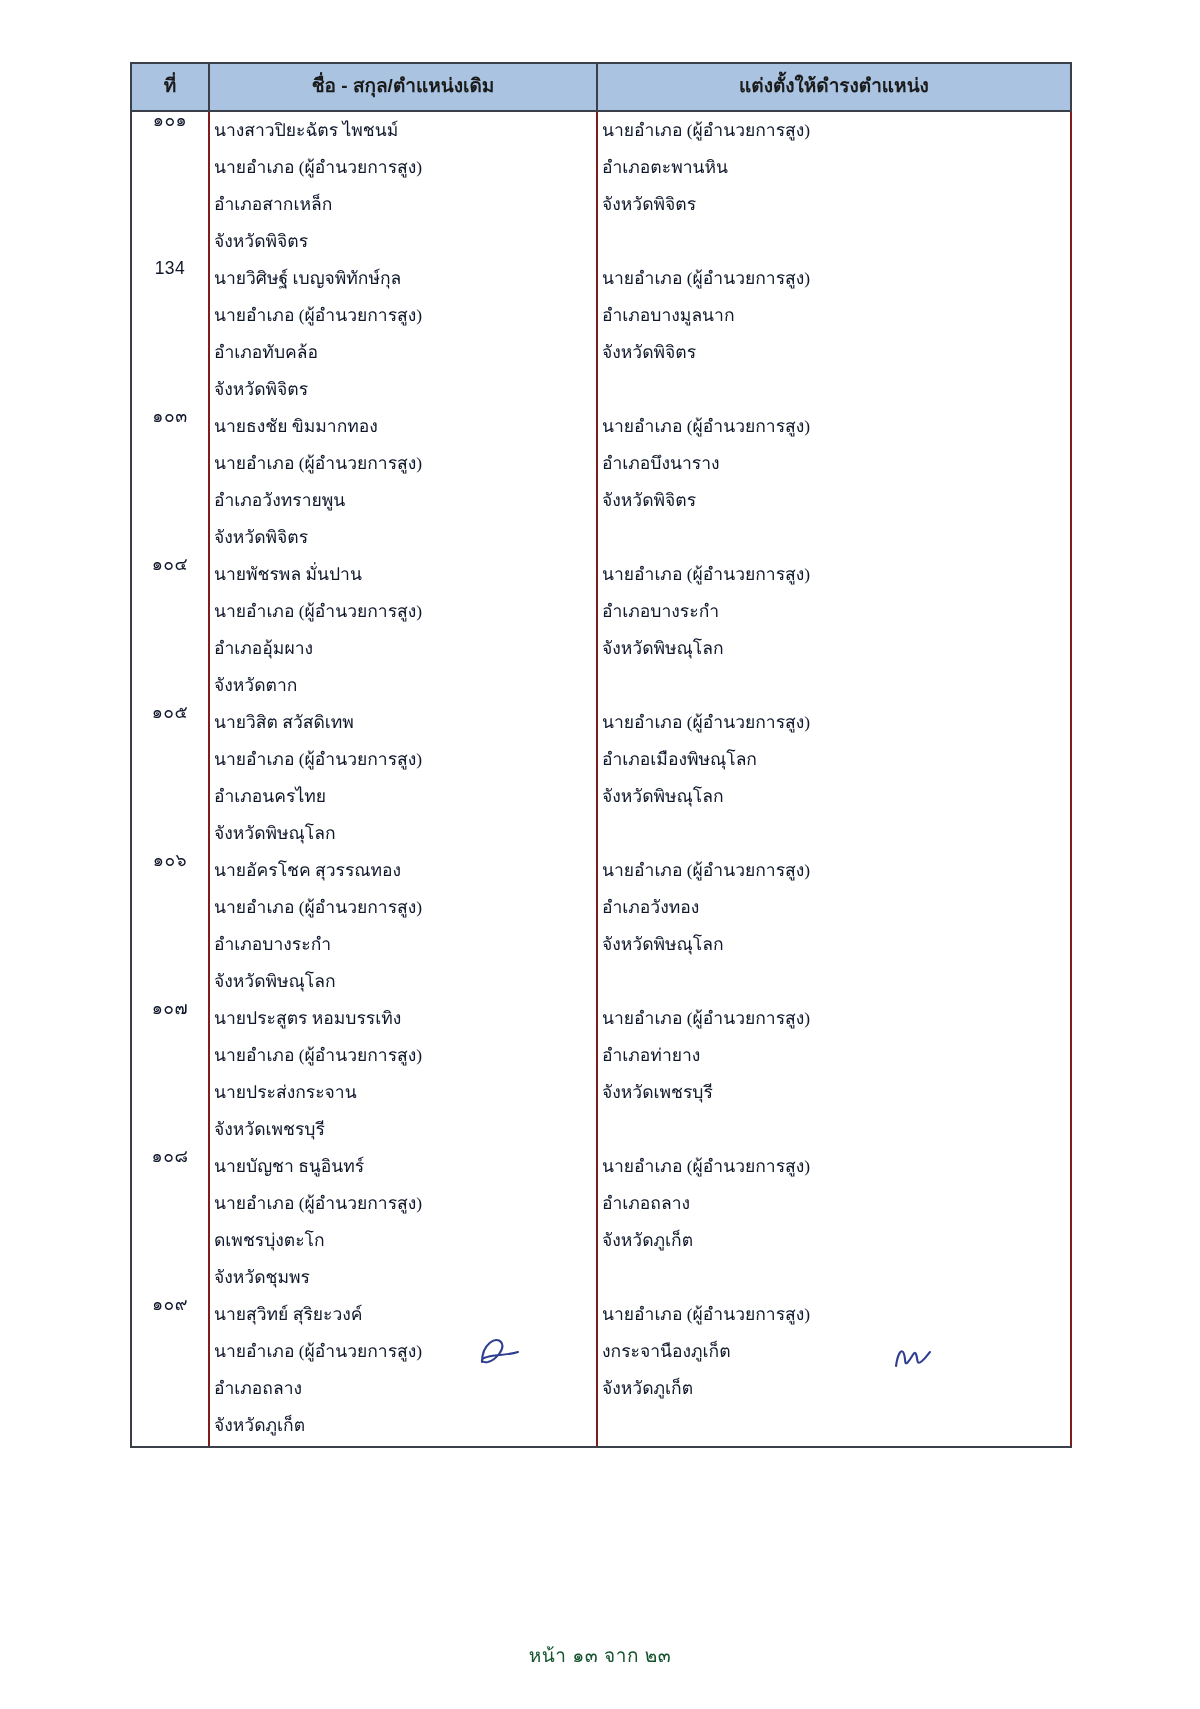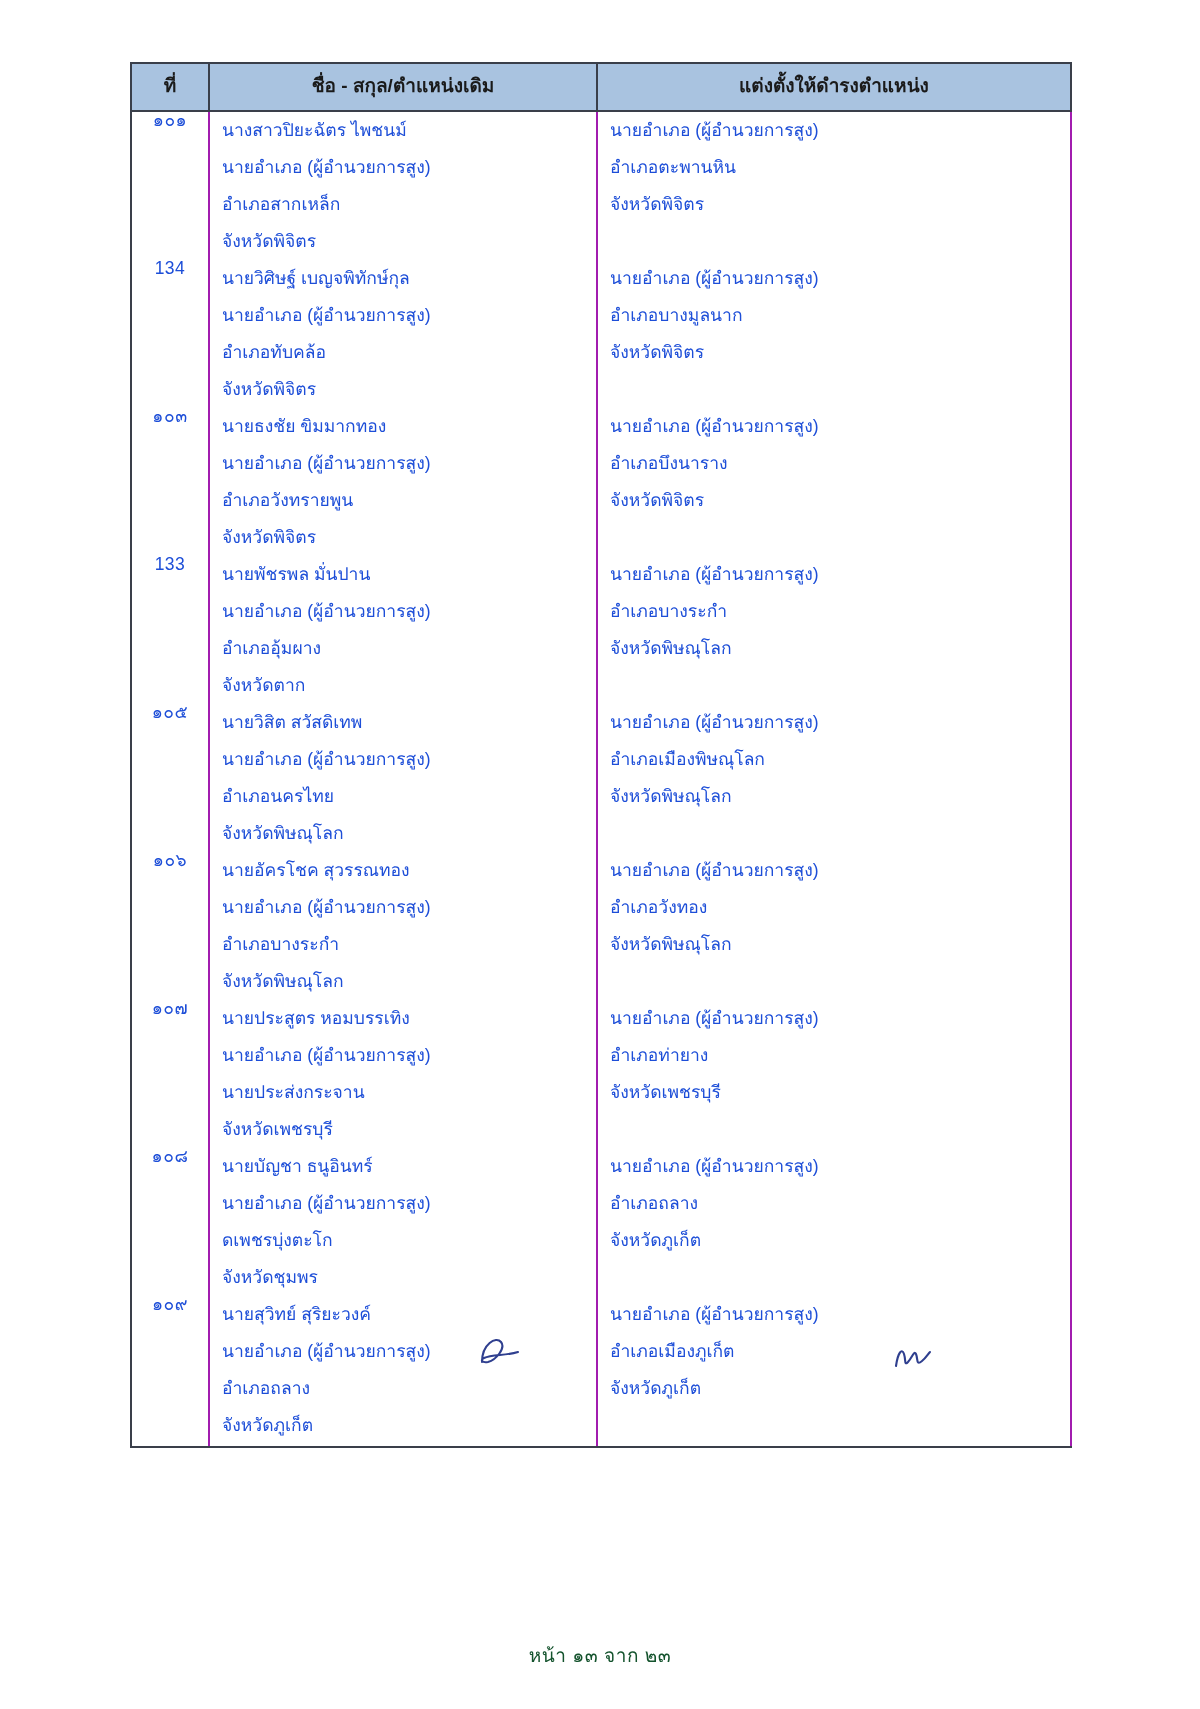--- a/index.html
+++ b/index.html
@@ -41,42 +41,43 @@
     font-weight: bold;
     padding: 10px 4px 12px 4px;
     text-align: center;
     vertical-align: middle;
     line-height: 1.25;
     color: #1a1a1a;
   }
 
   tbody td {
     border-left: 2px solid #3a3f4a;
-    border-right: 2px solid #a21caf;
+    border-right: 2px solid #7f1d1d;
     border-top: none;
     border-bottom: none;
     vertical-align: top;
     font-size: 17.5px;
     line-height: 1.0;
     padding: 0;
-    color: #1d4ed8;
+    color: #0f172a;
   }
 
   tbody tr.body-row > td { padding-top: 0; }
 
   td.col-no {
     text-align: center;
     padding-top: 16px;
     font-size: 17.5px;
     letter-spacing: 0.5px;
   }
 
   td.col-text {
-    padding-left: 12px;
+    padding-left: 4px;
     padding-right: 6px;
+    font-family: Liberation Serif, serif;
   }
 
   .lines { display: block; }
   .lines .ln {
     display: block;
     height: 37px;
     line-height: 37px;
     white-space: nowrap;
     overflow: visible;
   }
@@ -184,21 +185,21 @@
           <td class="col-text">
             <span class="lines">
               <span class="ln">นายอำเภอ (ผู้อำนวยการสูง)</span>
               <span class="ln">อำเภอบึงนาราง</span>
               <span class="ln">จังหวัดพิจิตร</span>
               <span class="ln blank">&nbsp;</span>
             </span>
           </td>
         </tr>
         <tr class="body-row">
-          <td class="col-no">133</td>
+          <td class="col-no">๑๐๔</td>
           <td class="col-text">
             <span class="lines">
               <span class="ln">นายพัชรพล มั่นปาน</span>
               <span class="ln">นายอำเภอ (ผู้อำนวยการสูง)</span>
               <span class="ln">อำเภออุ้มผาง</span>
               <span class="ln">จังหวัดตาก</span>
             </span>
           </td>
           <td class="col-text">
             <span class="lines">
@@ -291,21 +292,21 @@
             <span class="lines">
               <span class="ln">นายสุวิทย์ สุริยะวงค์</span>
               <span class="ln">นายอำเภอ (ผู้อำนวยการสูง)</span>
               <span class="ln">อำเภอถลาง</span>
               <span class="ln">จังหวัดภูเก็ต</span>
             </span>
           </td>
           <td class="col-text">
             <span class="lines">
               <span class="ln">นายอำเภอ (ผู้อำนวยการสูง)</span>
-              <span class="ln">อำเภอเมืองภูเก็ต</span>
+              <span class="ln">งกระจานืองภูเก็ต</span>
               <span class="ln">จังหวัดภูเก็ต</span>
               <span class="ln blank">&nbsp;</span>
             </span>
           </td>
         </tr>
         <tr class="closing">
           <td></td>
           <td></td>
           <td></td>
         </tr>

